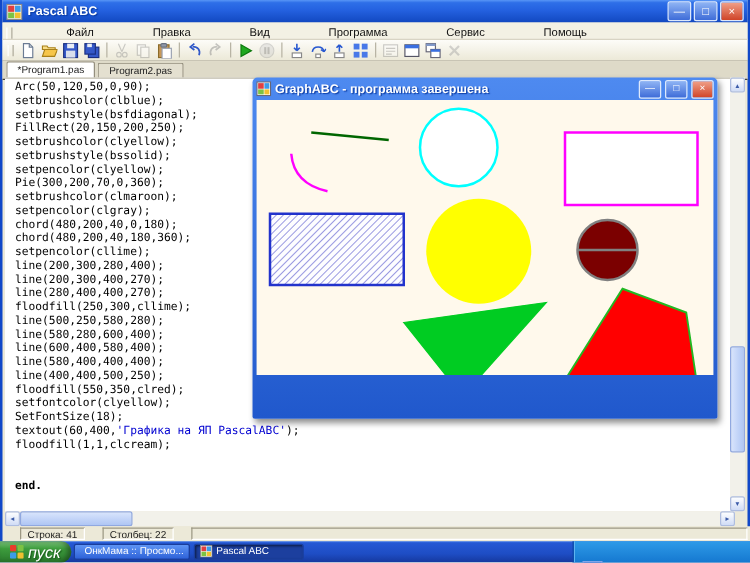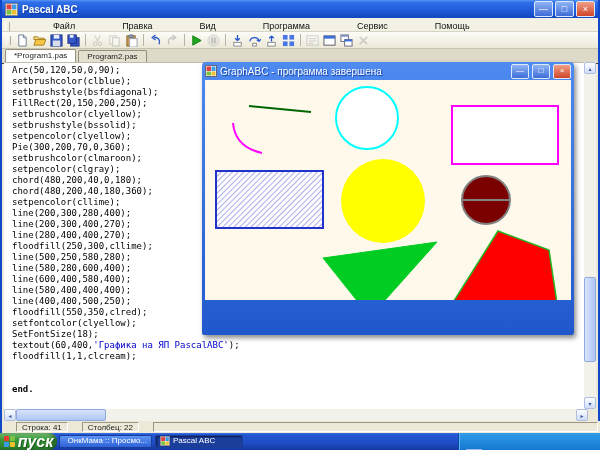--- a/index.html
+++ b/index.html
@@ -60,35 +60,35 @@
        display:flex;align-items:center;font-size:8px;color:#222;}
   .spanel{height:10px;box-sizing:border-box;border:1px solid;border-color:#9C9884 #FFF #FFF #9C9884;
        display:flex;align-items:center;padding:0 5px;margin-right:2px;white-space:nowrap;margin-left:12px;}
   .spanel.fill{flex:1;}
 
   
   .graphwin{position:absolute;left:202px;top:62px;width:372px;height:273px;z-index:20;
        background:linear-gradient(180deg,#4E8AF0,#2058CC);border-radius:4px 4px 2px 2px;
        box-shadow:2px 3px 5px rgba(0,0,0,.45);}
   .gtitle{height:18px;display:flex;align-items:center;gap:3px;padding:0 3px;}
-  .gtitle-text{flex:1;color:#fff;font-weight:normal;font-size:10px;text-shadow:1px 1px 1px #0838A0;
+  .gtitle-text{flex:1;color:#fff;font-weight:bold;font-size:10px;text-shadow:1px 1px 1px #0838A0;
        white-space:nowrap;overflow:hidden;}
   .gbtn{width:16px;height:13px;border-radius:2px;border:1px solid #DCE8FC;
        display:flex;align-items:center;justify-content:center;font-size:8px;line-height:8px;
        color:#fff;background:linear-gradient(180deg,#8FB4F4,#3E6CD8);}
   .gbtn.close{background:linear-gradient(180deg,#F0A088,#D04428);}
   .gclient{position:absolute;left:3px;top:18px;width:366px;height:220px;overflow:hidden;}
 
   
   .taskbar{position:absolute;left:0;top:433px;width:600px;height:17px;
        background:linear-gradient(180deg,#3E77E8 0%,#2558D4 8%,#1E4DC4 60%,#15389E 100%);}
   .start{position:absolute;left:0;top:0;height:17px;width:57px;border-radius:0 8px 8px 0;
        background:linear-gradient(180deg,#7CC67C 0%,#3D9C3D 35%,#2E8230 85%);
-       display:flex;align-items:center;justify-content:center;gap:3px;color:#fff;font-weight:bold;
-       font-style:italic;font-size:16px;text-shadow:1px 1px 1px #1A5A1A;
+       display:flex;align-items:center;justify-content:center;gap:3px;color:#fff;font-weight:normal;
+       font-style:italic;font-size:13px;text-shadow:1px 1px 1px #1A5A1A;
        box-shadow:inset -3px 0 4px rgba(0,0,0,.35);}
   .taskbtn{position:absolute;top:2px;height:13px;border-radius:2px;box-sizing:border-box;
        background:linear-gradient(180deg,#5E94F4,#2E62D8);border:1px solid #1A3E9C;color:#fff;
        font-size:8px;display:flex;align-items:flex-start;gap:3px;padding:0 4px;overflow:hidden;white-space:nowrap;}
   .taskbtn.active{background:#1C3F9E;box-shadow:inset 1px 1px 2px rgba(0,0,0,.55);}
   .tray{position:absolute;right:0;top:0;height:17px;display:flex;align-items:center;gap:3px;
        padding:14px 5px 0 7px;background:linear-gradient(180deg,#2E9BE8 0%,#1578D0 55%,#1168C0 100%);
        border-left:1px solid #0A4AA8;box-shadow:inset 1px 0 0 #5EB4F0;}
   .tray svg{display:block;}
   .tray-lang{width:14px;height:11px;background:#3468D8;border:1px solid #9CB8F0;color:#fff;

